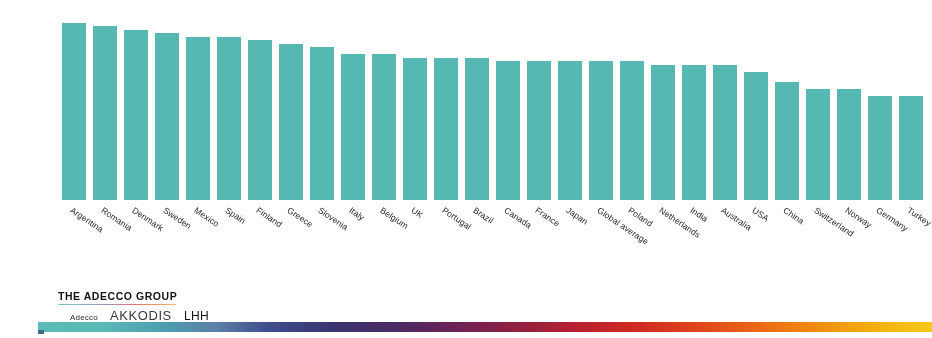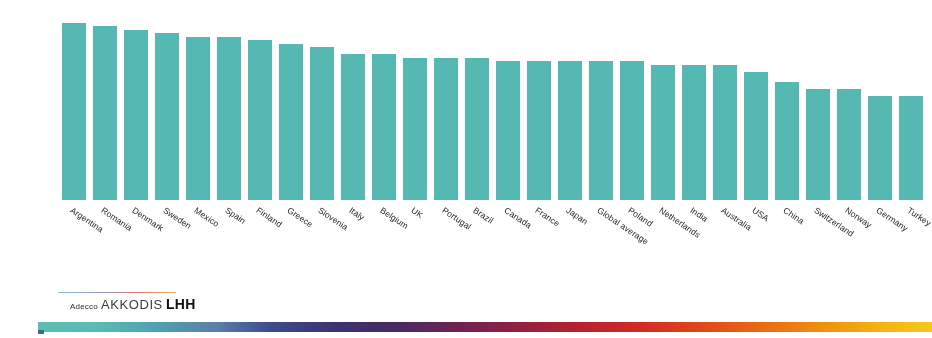--- a/index.html
+++ b/index.html
@@ -106,37 +106,37 @@
     width: 118px;
     height: 1px;
     background: linear-gradient(90deg, #56b8b2 0%, #7b6fa8 38%, #d9473f 68%, #f0a22a 100%);
     opacity: 0.75;
   }
 
   .brand-subs {
     margin-top: 3px;
     display: flex;
     align-items: baseline;
-    gap: 3px;
+    gap: 12px;
     padding-left: 12px;
   }
 
   .brand-sub {
     font-size: 8px;
     color: #2b2b2b;
     letter-spacing: 0.2px;
   }
   .brand-sub.akkodis {
     font-size: 13px;
     letter-spacing: 0.6px;
     color: #3a3a3a;
   }
   .brand-sub.lhh {
-    font-size: 14px;
-    font-weight: bold;
+    font-size: 12px;
+    font-weight: normal;
     letter-spacing: 0.4px;
     color: #111;
   }
 
   
   .bottom-bar {
     position: absolute;
     left: 38px;
     top: 322px;
     width: 894px;
@@ -343,20 +343,21 @@
       </div>
       <div class="xlabel-slot">
         <span class="xlabel-text">Germany</span>
       </div>
       <div class="xlabel-slot">
         <span class="xlabel-text">Turkey</span>
       </div>
     </div>
 
   <div class="footer-logo">
+    <div class="brand-title">THE ADECCO GROUP</div>
     <div class="brand-rule"></div>
     <div class="brand-subs">
         <span class="brand-sub adecco">Adecco</span>
         <span class="brand-sub akkodis">AKKODIS</span>
         <span class="brand-sub lhh">LHH</span>
       </div>
   </div>
 
   <div class="bottom-bar"></div>
   <div class="bottom-bar-cap"></div>

